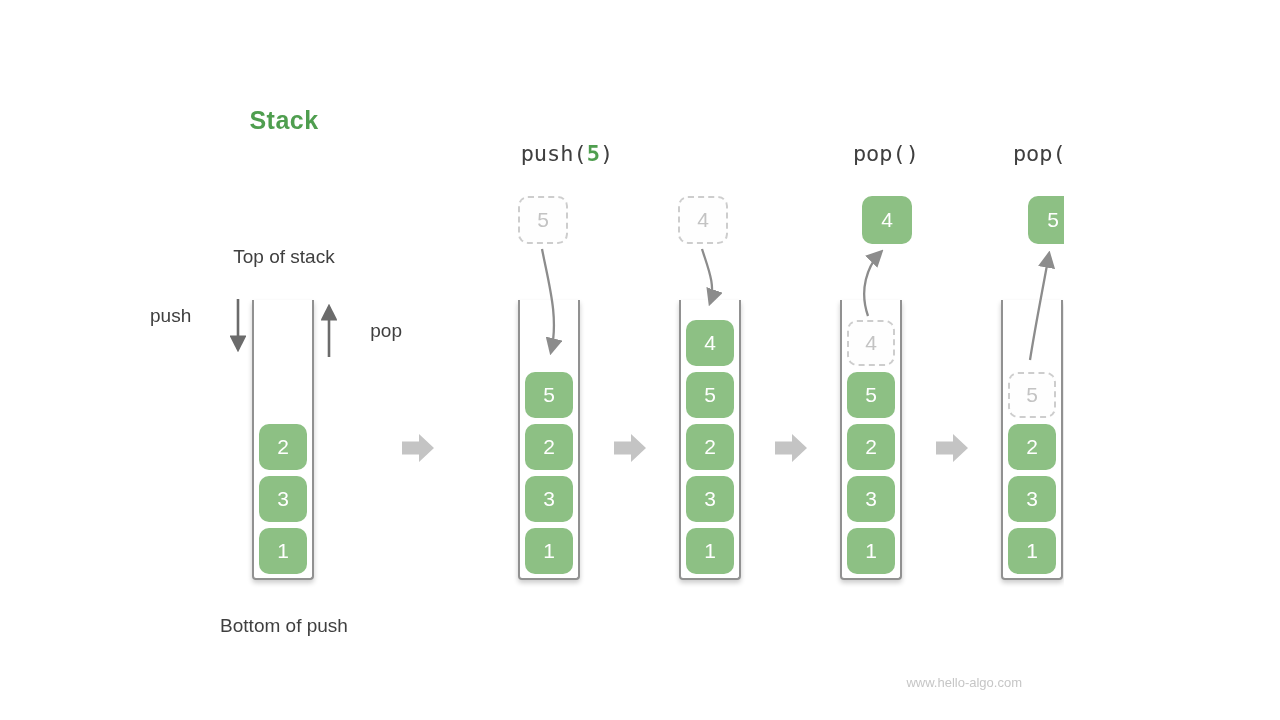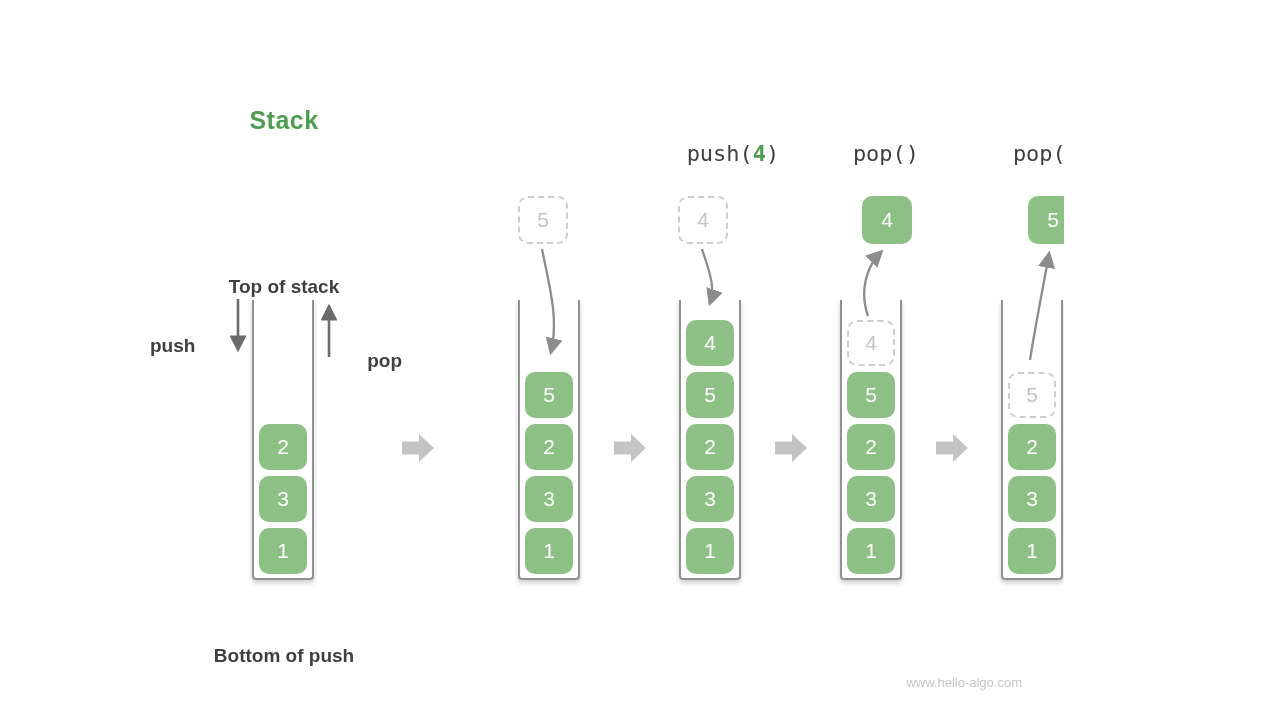--- a/index.html
+++ b/index.html
@@ -15,21 +15,21 @@
   html,body{margin:0;padding:0;background:#fff;}
   .canvas{
     position:relative;width:1064px;height:720px;background:#ffffff;
     font-family:"Liberation Sans", sans-serif;overflow:hidden;
   }
   .diagram-title{
     position:absolute;left:184px;top:106px;width:200px;text-align:center;
     font-size:25px;font-weight:bold;color:var(--title_green);letter-spacing:.5px;
   }
   .side-label{
-    position:absolute;font-size:19px;font-weight:bold;color:var(--text_dark);margin-top:30px;
+    position:absolute;font-size:19px;font-weight:normal;color:var(--text_dark);
   }
   .top-label{left:184px;top:246px;width:200px;text-align:center;}
   .bottom-label{left:174px;top:615px;width:220px;text-align:center;}
   .push-label{left:150px;top:305px;width:72px;text-align:left;}
   .pop-label{left:342px;top:320px;width:60px;text-align:right;}
   .op-label{
     position:absolute;top:141px;width:200px;text-align:center;
     font-family:"DejaVu Sans Mono", monospace;font-size:22px;color:var(--text_dark);
   }
   .op-label .op-arg{color:var(--title_green);font-weight:bold;}
@@ -69,21 +69,21 @@
 
 <div class="canvas">
 
   <div class="diagram-title">Stack</div>
 
   <div class="side-label top-label">Top of stack</div>
   <div class="side-label bottom-label">Bottom of push</div>
   <div class="side-label push-label">push</div>
   <div class="side-label pop-label">pop</div>
 
-  <div class="op-label" style="left:633px;"><span class="op-fn">push(</span><span class="op-arg">4</span><span class="op-close">)</span></div>
+  <div class="op-label" style="left:467px;"><span class="op-fn">push(</span><span class="op-arg">5</span><span class="op-close">)</span></div>
   <div class="op-label" style="left:786px;"><span class="op-fn">pop(</span><span class="op-arg"></span><span class="op-close">)</span></div>
   <div class="op-label" style="left:946px;"><span class="op-fn">pop(</span><span class="op-arg"></span><span class="op-close">)</span></div>
 
   <div class="floating-cell dashed" style="left:518px;top:196px;">5</div>
   <div class="floating-cell dashed" style="left:678px;top:196px;">4</div>
   <div class="floating-cell solid" style="left:862px;top:196px;">4</div>
   <div class="floating-cell solid" style="left:1028px;top:196px;">5</div>
 
   <div class="stack-frame" style="left:252px;top:300px;">
     <div class="cell">2</div>

